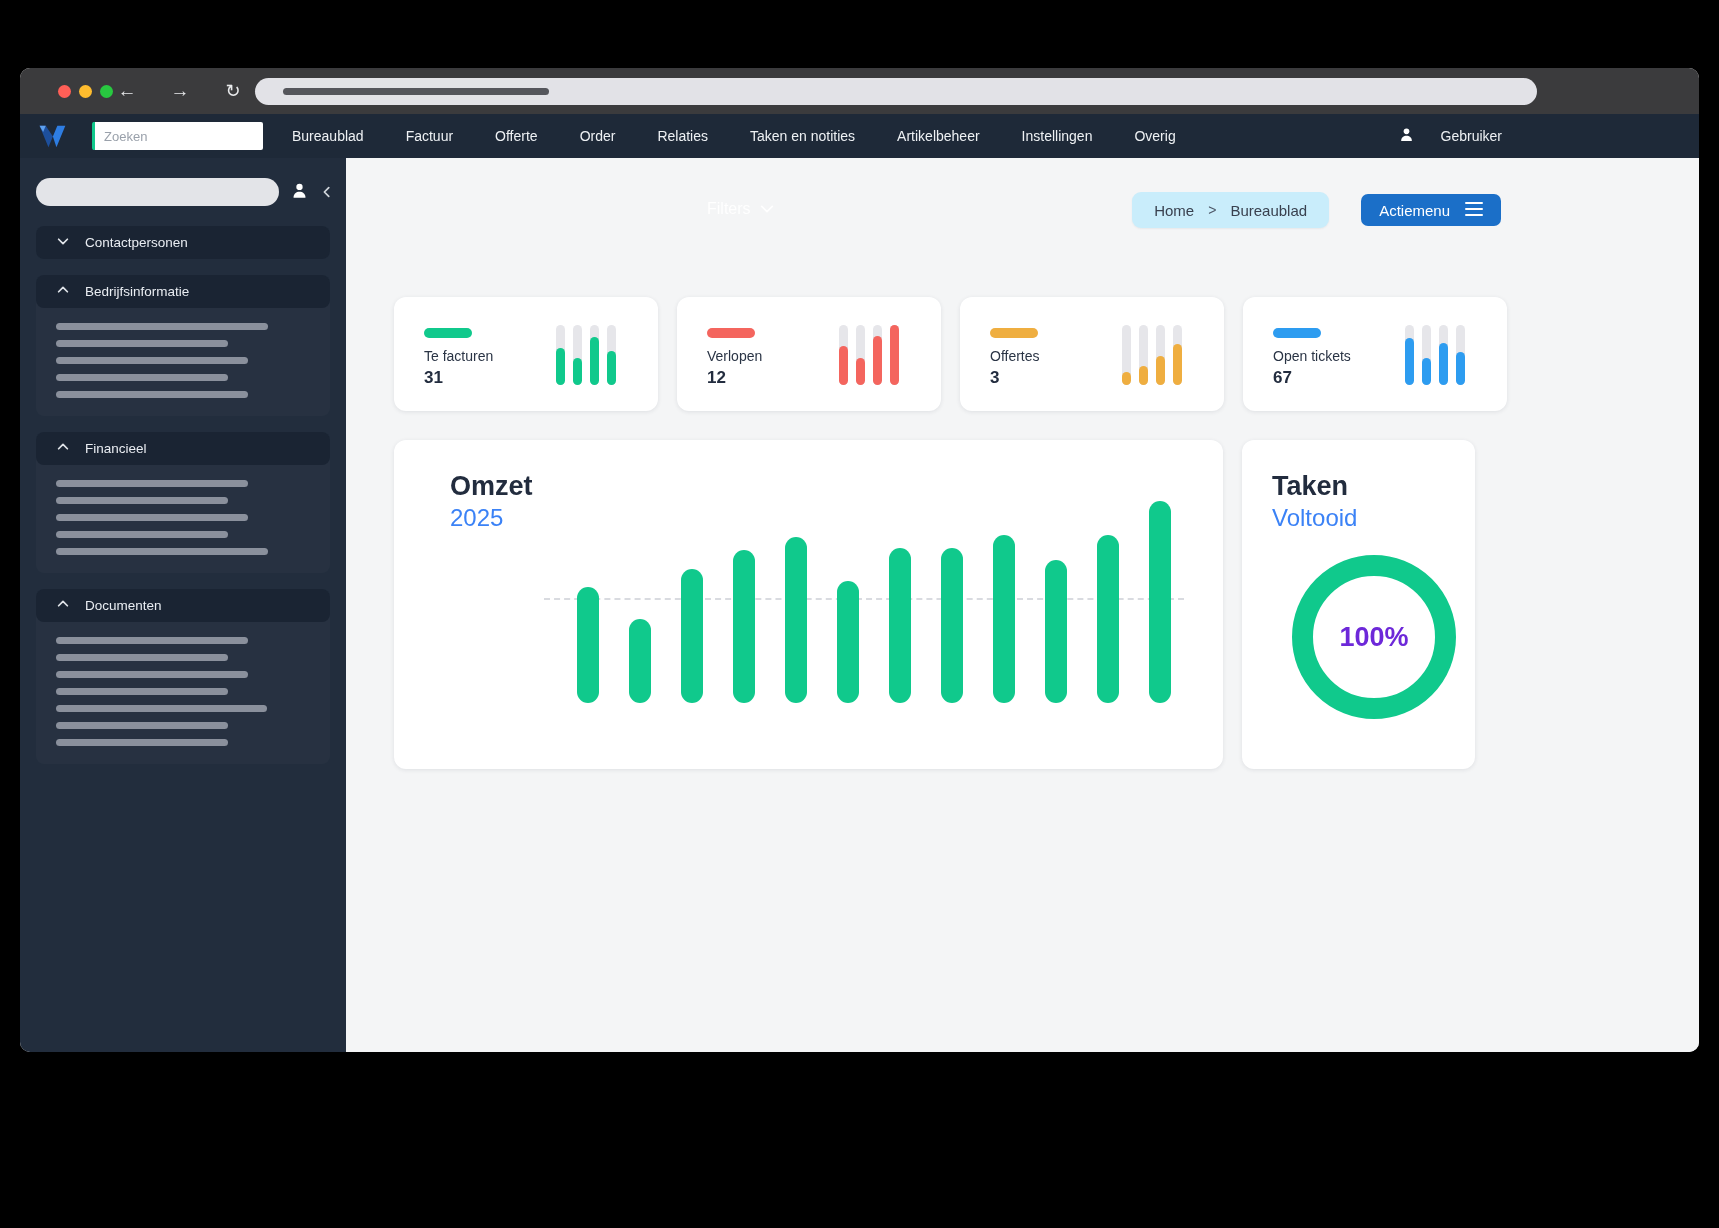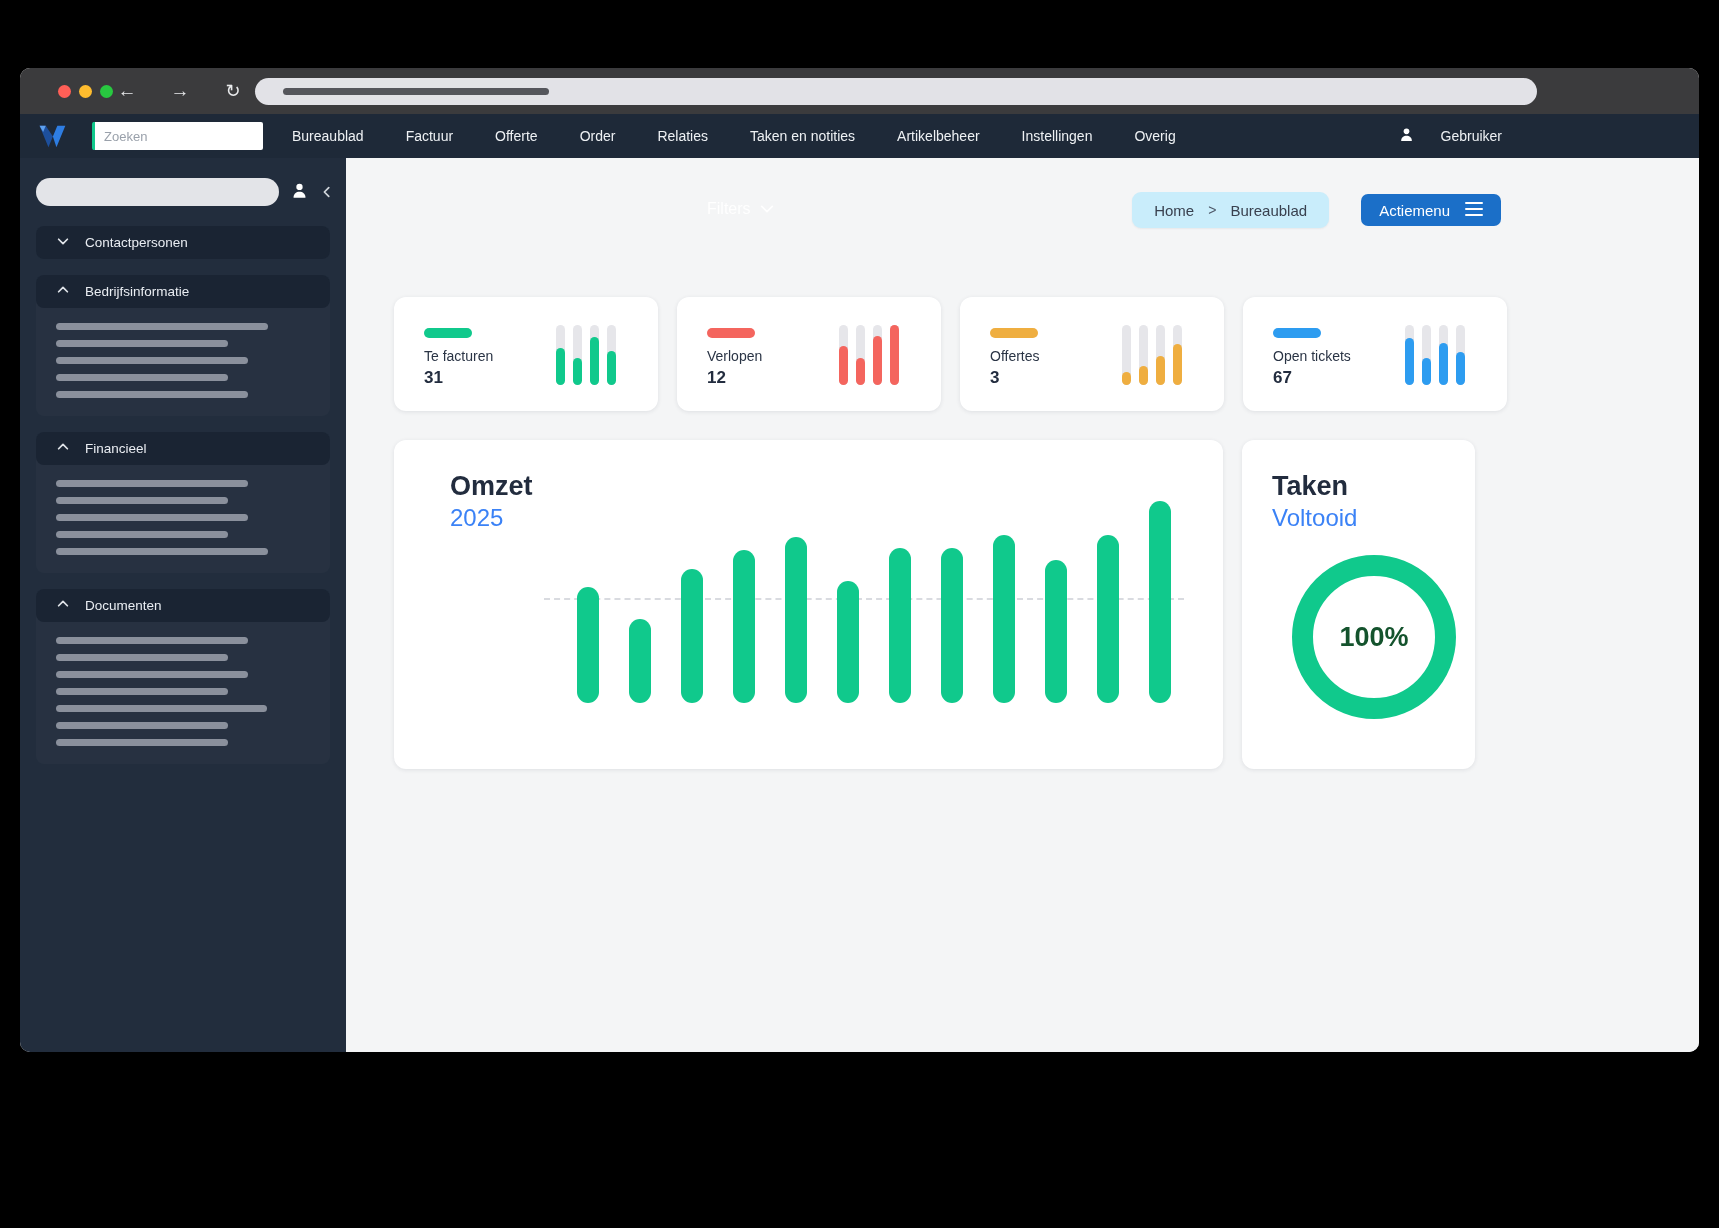--- a/index.html
+++ b/index.html
@@ -73,21 +73,21 @@
   .card-subtitle{font-size:24px;color:#3b82f6;line-height:31px;}
 
   .omzet-chart{position:absolute;left:150px;bottom:66px;width:640px;height:212px;
     display:flex;align-items:flex-end;gap:30px;padding-left:33px;box-sizing:border-box;}
   .omzet-bar{flex:0 0 22px;width:22px;border-radius:11px;position:relative;z-index:1;}
   .omzet-refline{position:absolute;left:0;width:640px;height:0;border-top:2px dashed #d9dbe0;z-index:0;}
 
   .donut-wrap{position:absolute;left:50px;top:115px;width:164px;height:164px;}
   .donut-ring{width:164px;height:164px;border-radius:50%;border:21px solid #10c98c;box-sizing:border-box;
     display:flex;align-items:center;justify-content:center;background:#fff;}
-  .donut-label{font-size:27px;font-weight:bold;color:#14532d;}
+  .donut-label{font-size:27px;font-weight:bold;color:#6d28d9;}
 </style>
 </head>
 <body>
 
 <div class="window">
 
   <div class="chrome">
     <div class="tl r"></div>
     <div class="tl y"></div>
     <div class="tl g"></div>

